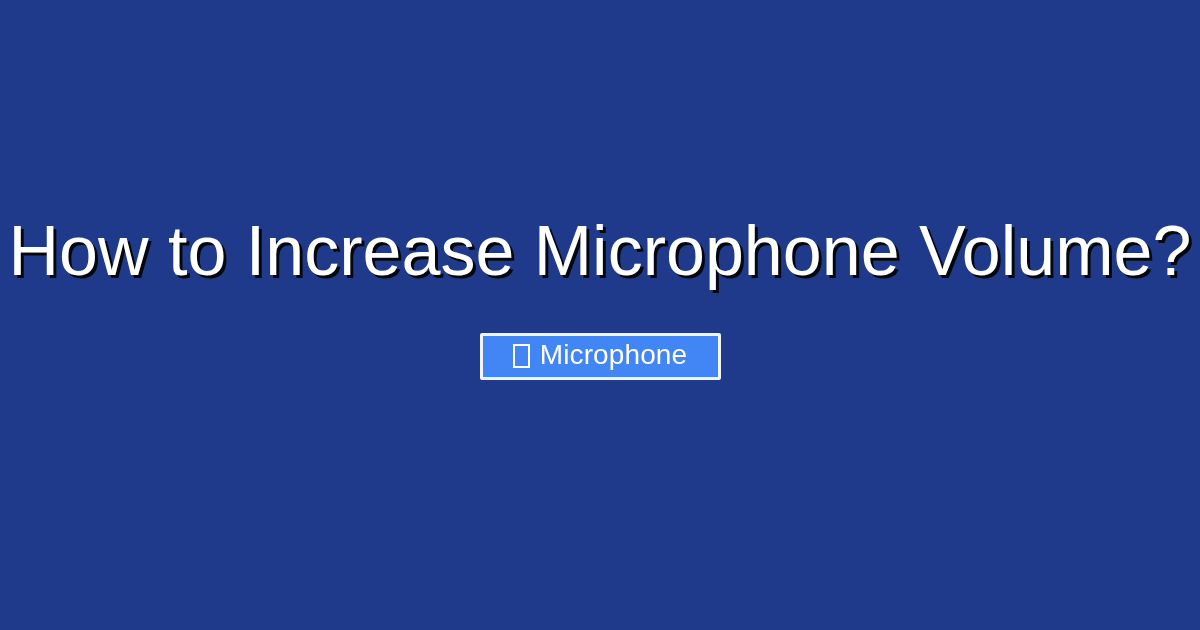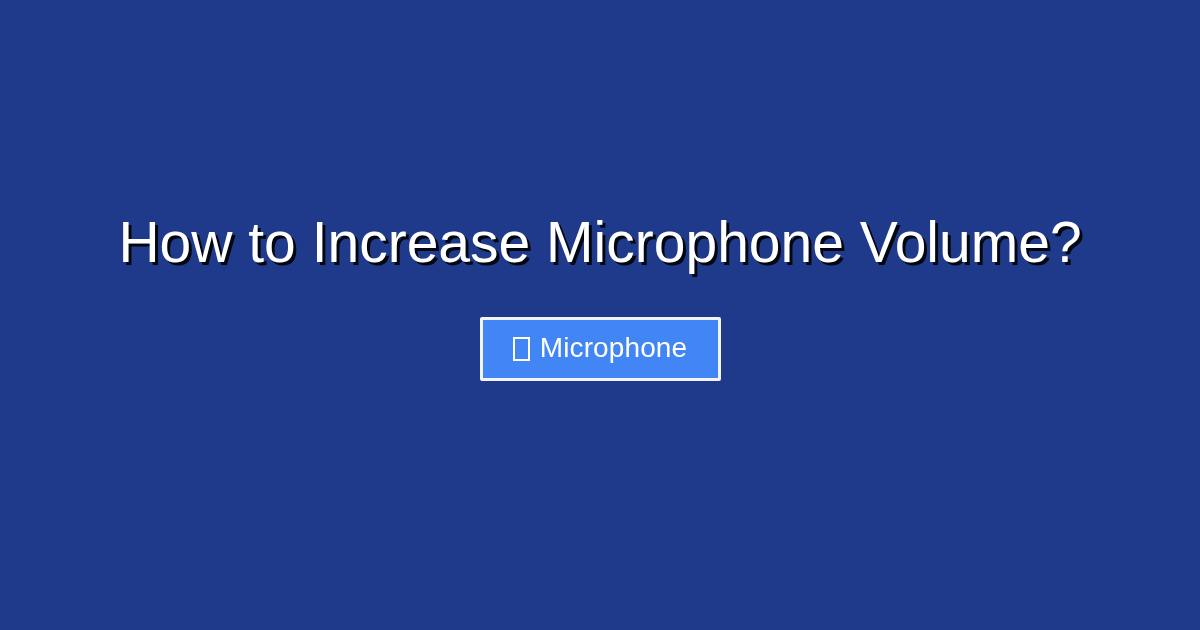--- a/index.html
+++ b/index.html
@@ -31,21 +31,21 @@
     display: flex;
     flex-direction: column;
     align-items: center;
     justify-content: center;
     width: 100%;
     margin-top: -38px;
   }
 
   #page-title {
     font-family: "Liberation Sans", "DejaVu Sans", sans-serif;
-    font-size: 57px;
+    font-size: 70px;
     font-weight: 400;
     line-height: 1.12;
     color: #ffffff;
     text-align: center;
     letter-spacing: 0px;
     white-space: nowrap;
     text-shadow: 3px 3px 0px rgba(0, 0, 0, 0.88);
     margin: 0;
     padding: 0;
   }
@@ -55,21 +55,21 @@
     display: inline-flex;
     align-items: center;
     justify-content: center;
     gap: 10px;
     background: #4285f4;
     border: 3px solid #f2f4f8;
     border-radius: 2px;
     padding: 5px 20px 7px 20px;
     box-sizing: border-box;
     min-width: 241px;
-    height: 64px;
+    height: 47px;
     cursor: pointer;
   }
 
   #topic-chip-icon {
     display: inline-block;
     width: 17px;
     height: 24px;
     border: 2px solid #ffffff;
     box-sizing: border-box;
     flex: 0 0 auto;

